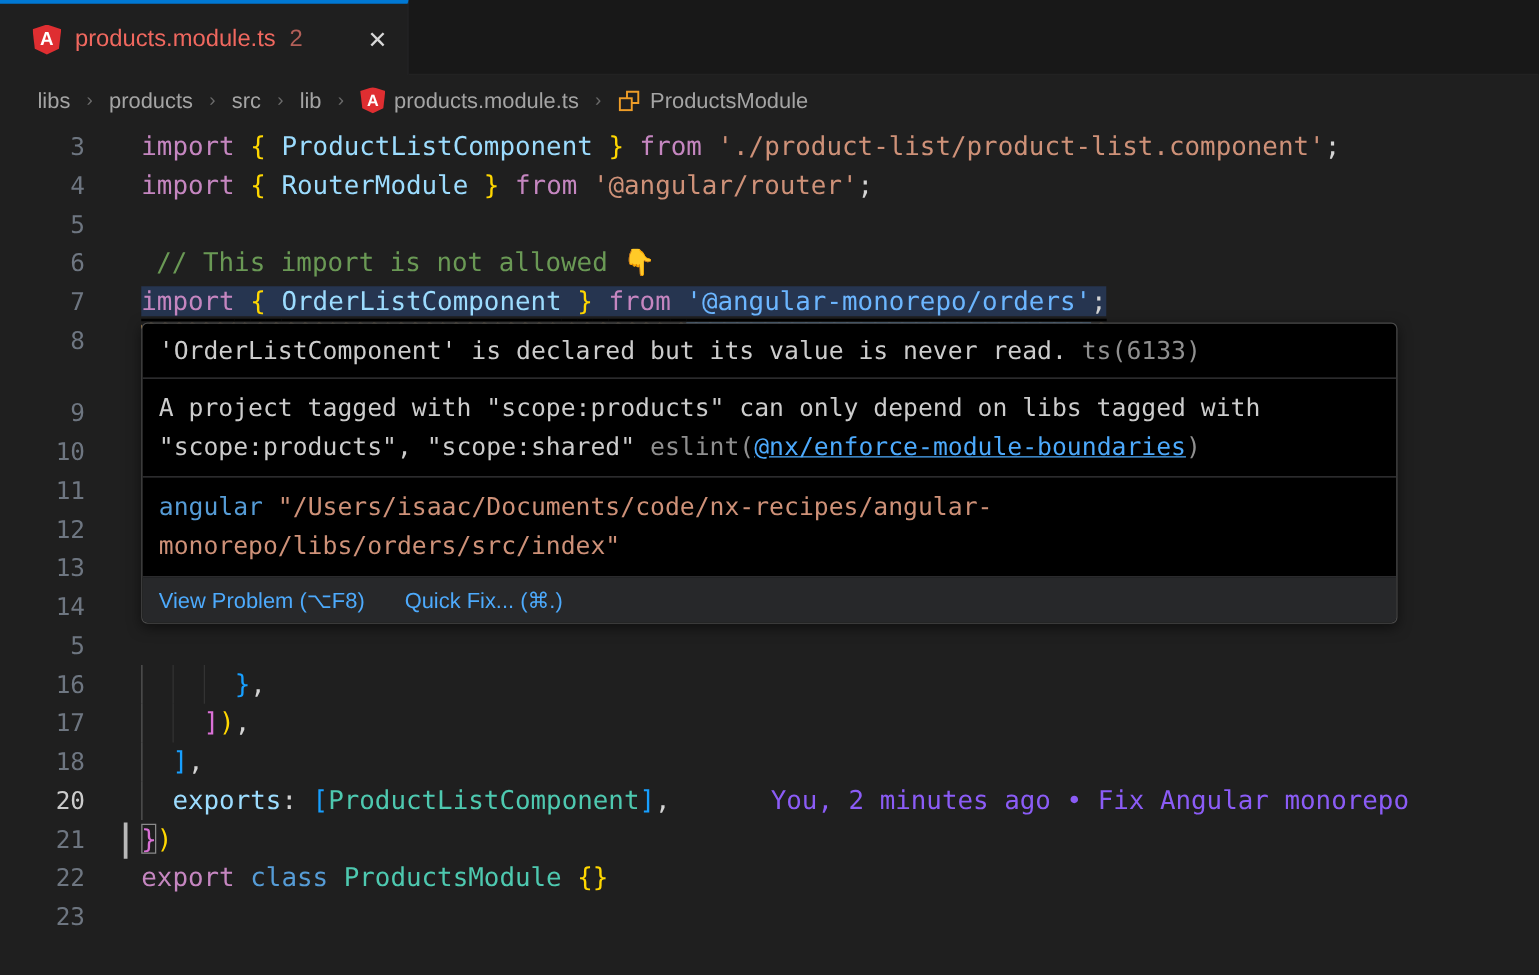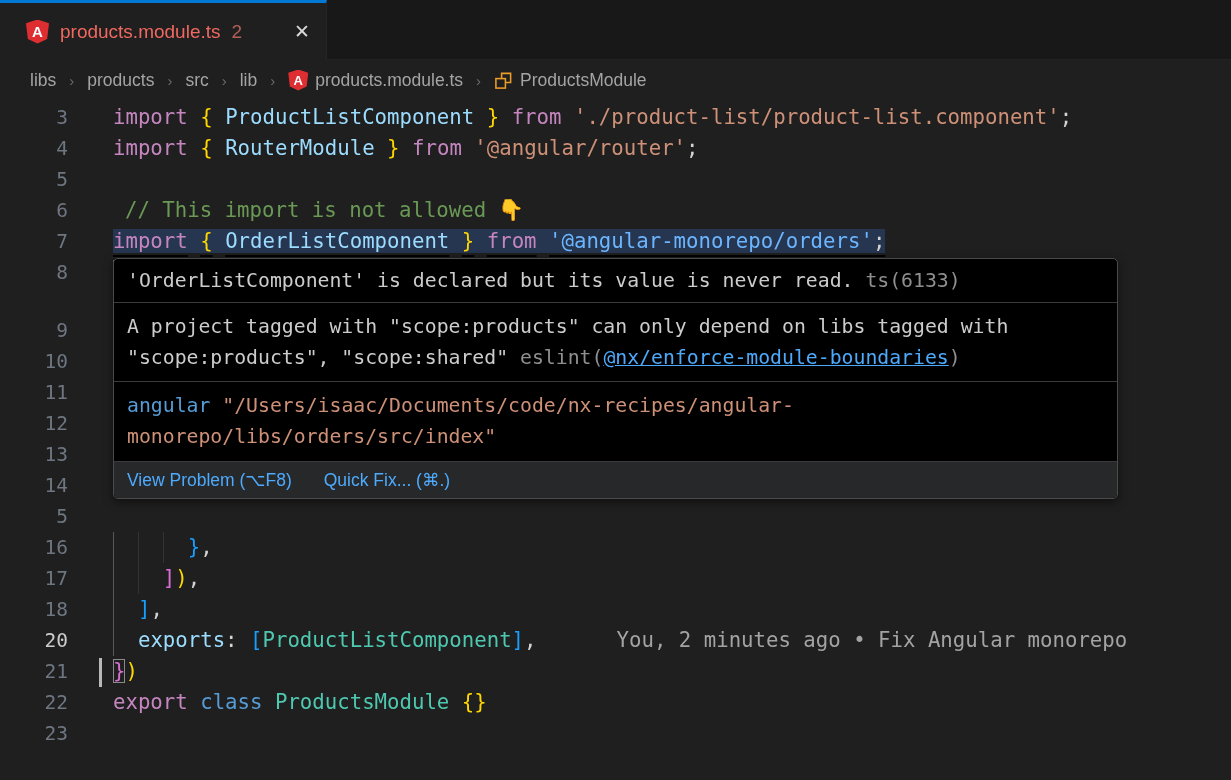--- a/index.html
+++ b/index.html
@@ -67,21 +67,21 @@
     background:#263550;
     text-decoration-line:underline; text-decoration-style:wavy;
     text-decoration-color:#f14c4c; text-decoration-thickness:2px;
     text-underline-offset:7px; text-decoration-skip-ink:none;text-decoration:underline;
   }
   .l7-inner {
     text-decoration-line:underline; text-decoration-style:wavy;
     text-decoration-color:#d7a65f; text-decoration-thickness:2px;
     text-underline-offset:10px; text-decoration-skip-ink:none;
   }
-  .blame { color:#a3a3a3; margin-left:80px; }
+  .blame { color:#8b5cf6; margin-left:80px; }
   .cursor { position:absolute; left:99px; top:558px; width:3px; height:29px; background:#b8b8b8; }
   
   .hover-popup {
     position:absolute; left:113px; top:158px; width:1005px; box-sizing:border-box;
     background:#000000; border:1px solid #4a4a4a; border-radius:5px;
     box-shadow:0 3px 10px rgba(0,0,0,0.5); z-index:5; overflow:hidden;
     font-size:19.8px;
   }
   .h-row { padding:6px 13px; border-bottom:1px solid #3a3a3c; line-height:31px; }
   .h-row.r2 { padding:8px 13px; }

